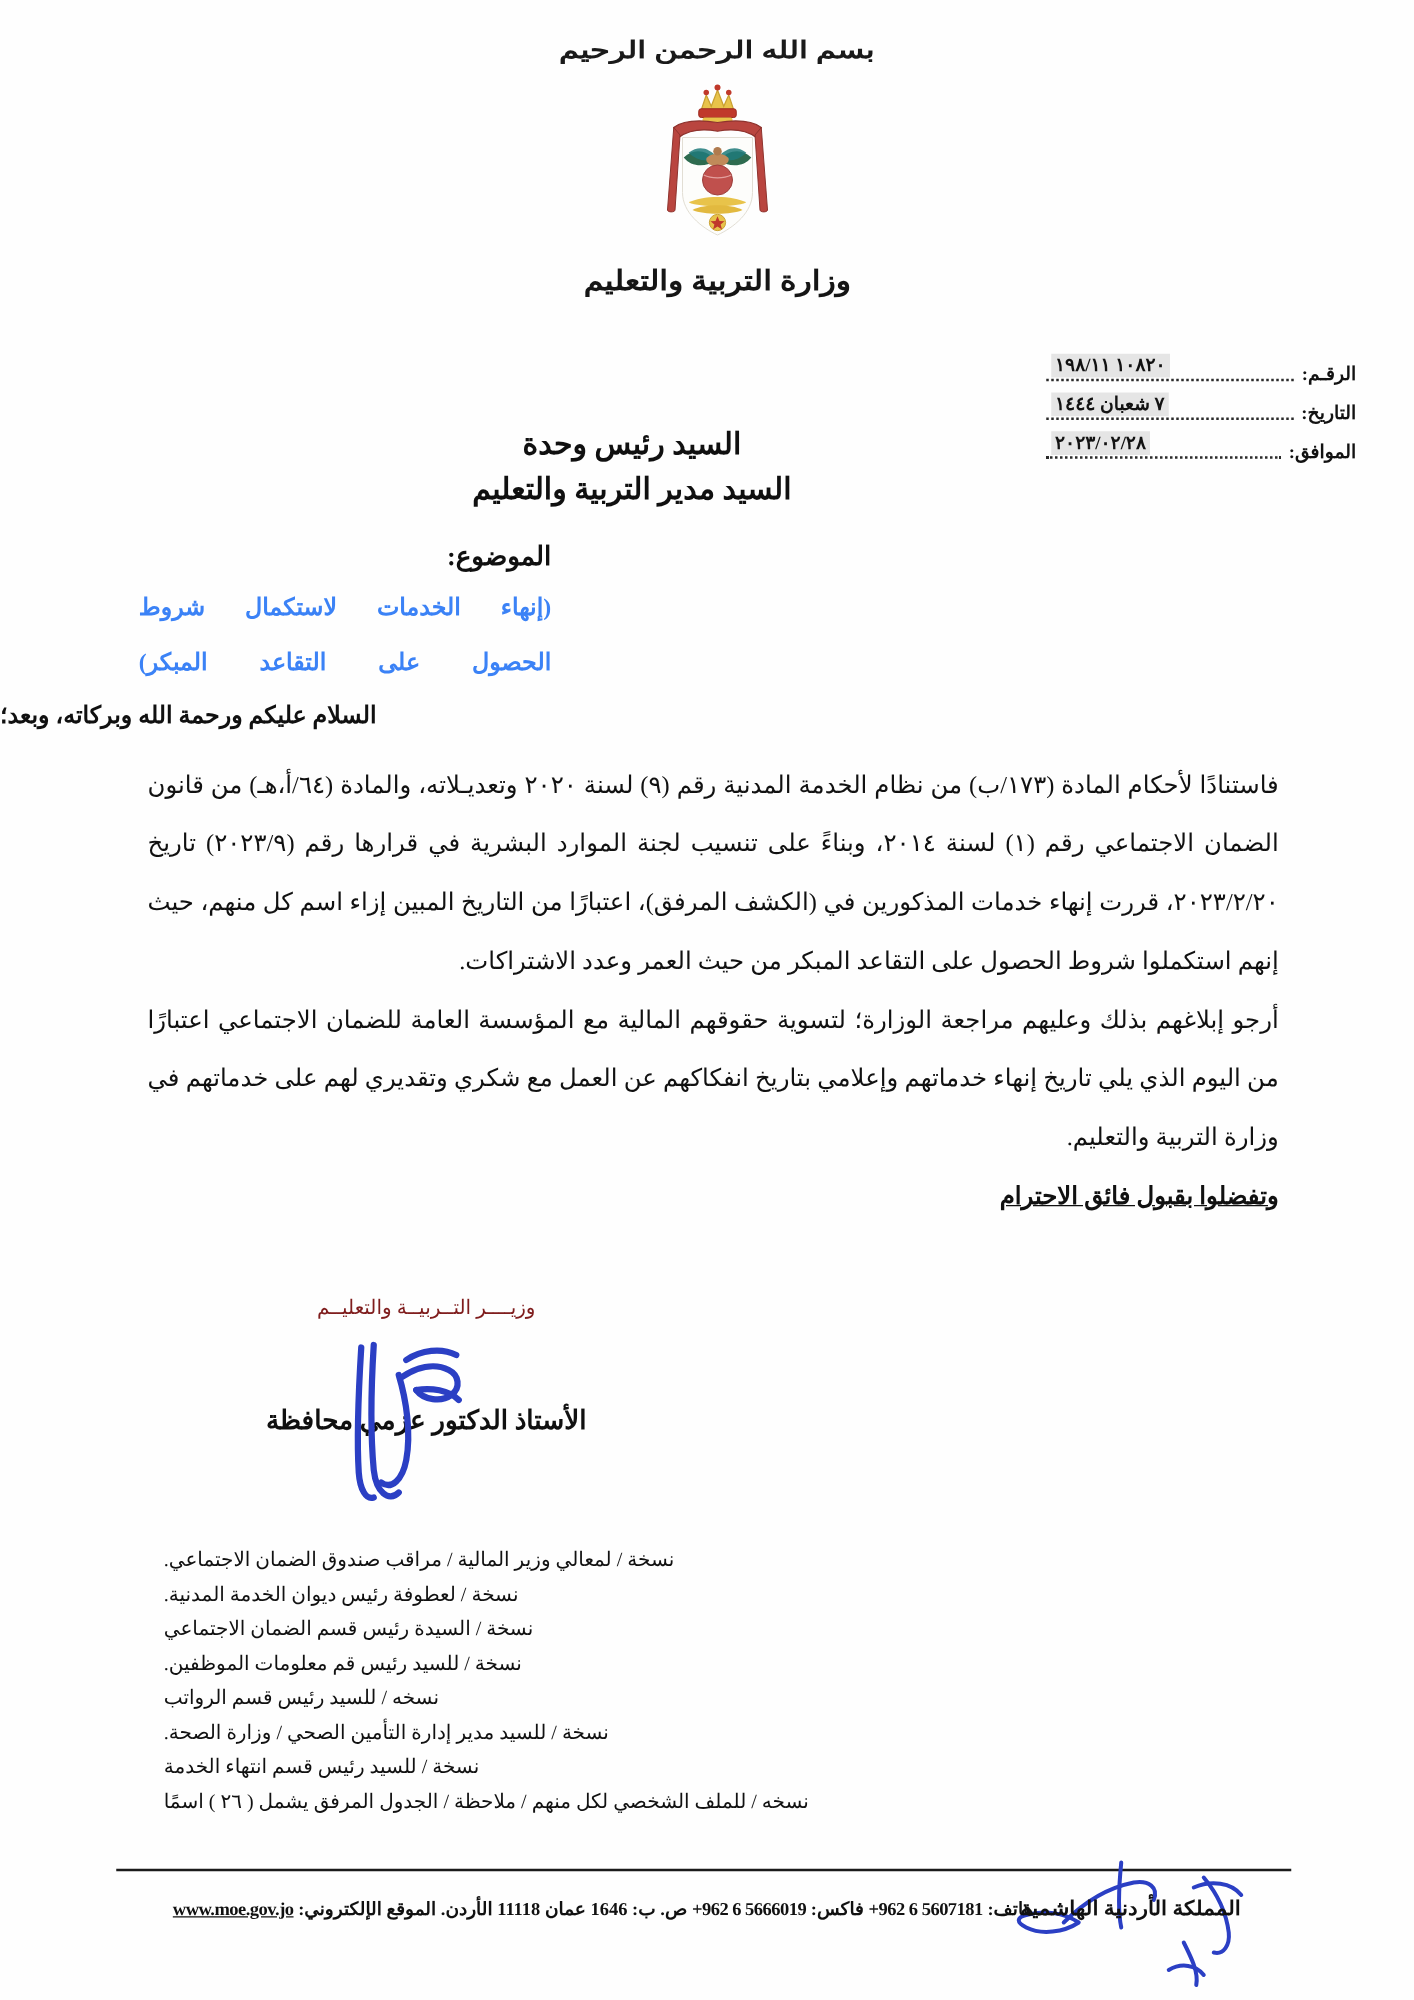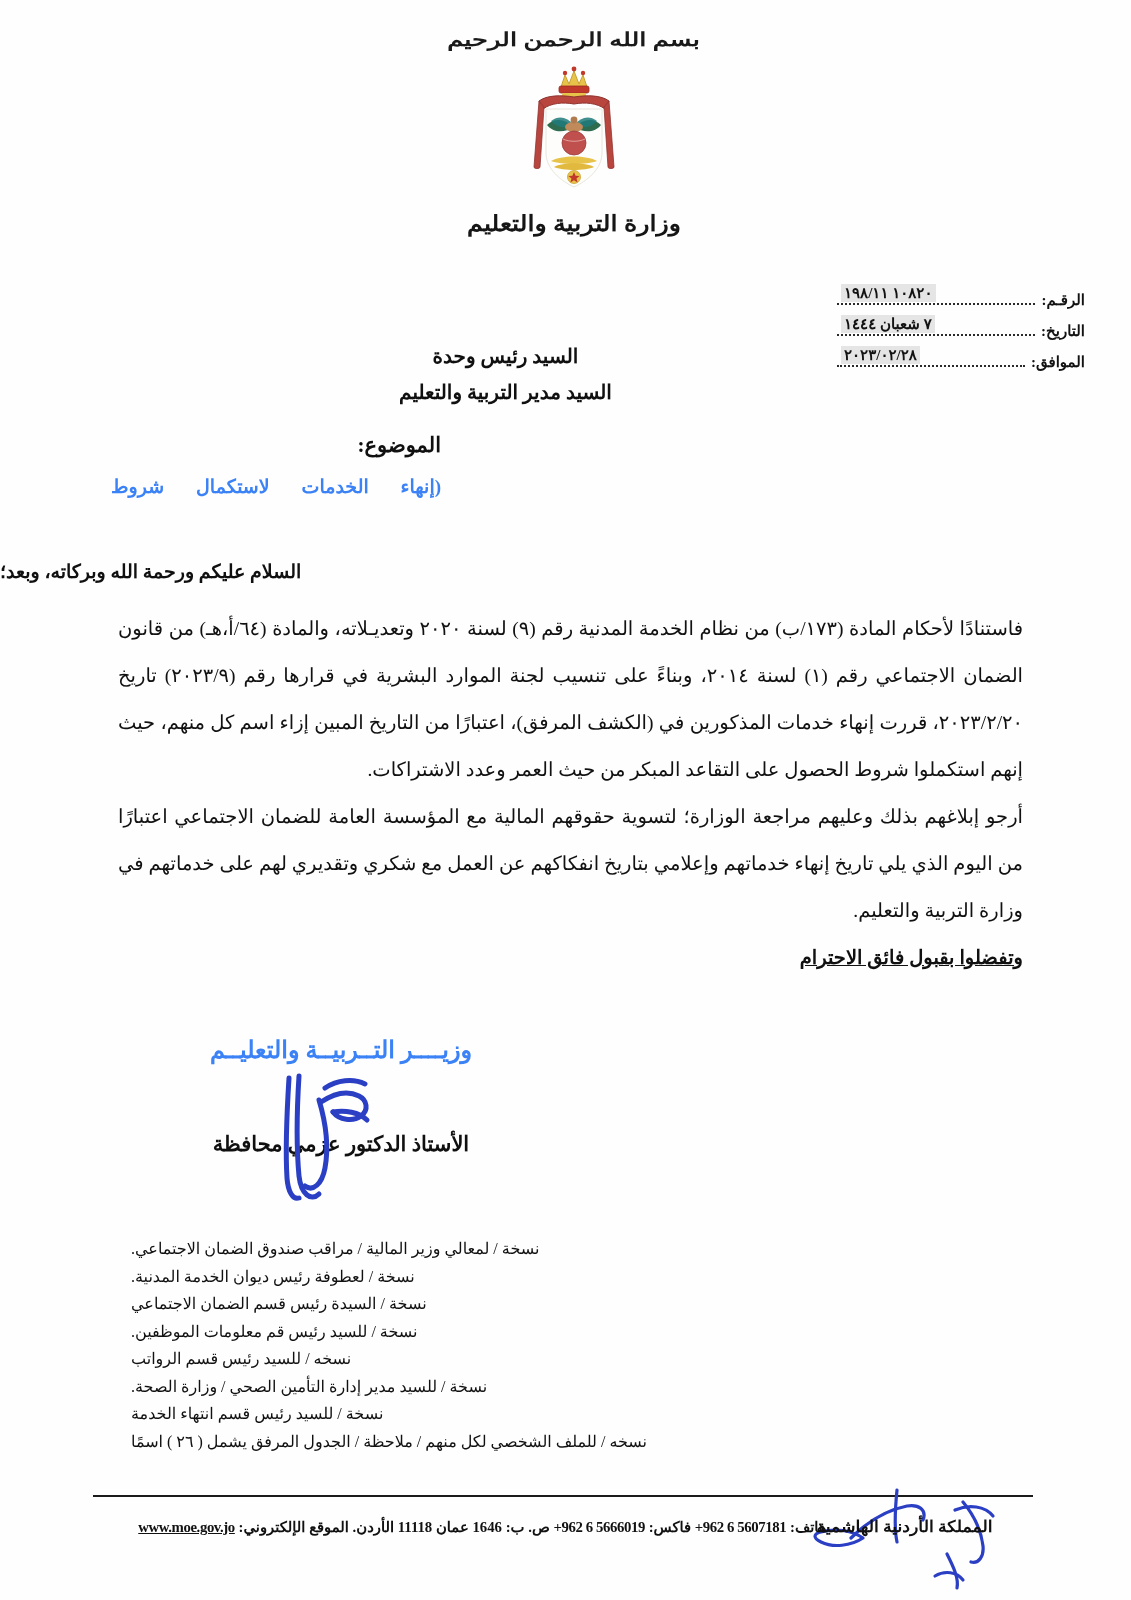--- a/index.html
+++ b/index.html
@@ -105,21 +105,21 @@
 
   
   .addressee {
     position: absolute;
     top: 338px;
     left: 0;
     width: 1131px;
     text-align: center;
     font-family: "Liberation Serif", serif;
     font-weight: 700;
-    font-size: 20px;
+    font-size: 24px;
     line-height: 36px;
     color: #101010;
     padding-right: 120px;
   }
 
   
   .subject-wrap {
     position: absolute;
     top: 425px;
     right: 690px;
@@ -187,24 +187,24 @@
   
   .signature {
     position: absolute;
     top: 1036px;
     right: 580px;
     width: 420px;
     direction: rtl;
     text-align: center;
   }
   .sig-title {
-    font-size: 24px;
-    font-weight: 700;
+    font-size: 16px;
+    font-weight: 400;
     letter-spacing: -1px;
-    color: #3b82f6;
+    color: #7f1d1d;
     white-space: nowrap;
   }
   .sig-name {
     margin-top: 68px;
     font-size: 21px;
     font-weight: 700;
     color: #101010;
     white-space: nowrap;
   }
   .sig-ink {
@@ -348,20 +348,21 @@
   </div>
 
   <div class="addressee">
     <div>السيد رئيس وحدة</div>
     <div>السيد مدير التربية والتعليم</div>
   </div>
 
   <div class="subject-wrap">
     <div class="subject-label">الموضوع:</div>
     <div class="subject-text">(إنهاء الخدمات لاستكمال شروط</div>
+    <div class="subject-text">الحصول على التقاعد المبكر)</div>
   </div>
 
   <div class="greeting">السلام عليكم ورحمة الله وبركاته، وبعد؛</div>
 
   <div class="body-text">
     <p class="p1">فاستنادًا لأحكام المادة (١٧٣/ب) من نظام الخدمة المدنية رقم (٩) لسنة ٢٠٢٠ وتعديـلاته، والمادة (٦٤/أ،هـ) من قانون الضمان الاجتماعي رقم (١) لسنة ٢٠١٤، وبناءً على تنسيب لجنة الموارد البشرية في قرارها رقم (٢٠٢٣/٩) تاريخ ٢٠٢٣/٢/٢٠، قررت إنهاء خدمات المذكورين في (الكشف المرفق)، اعتبارًا من التاريخ المبين إزاء اسم كل منهم، حيث إنهم استكملوا شروط الحصول على التقاعد المبكر من حيث العمر وعدد الاشتراكات.</p>
     <p class="p2">أرجو إبلاغهم بذلك وعليهم مراجعة الوزارة؛ لتسوية حقوقهم المالية مع المؤسسة العامة للضمان الاجتماعي اعتبارًا من اليوم الذي يلي تاريخ إنهاء خدماتهم وإعلامي بتاريخ انفكاكهم عن العمل مع شكري وتقديري لهم على خدماتهم في وزارة التربية والتعليم.</p>
     <p class="closing">وتفضلوا بقبول فائق الاحترام</p>
   </div>
 

